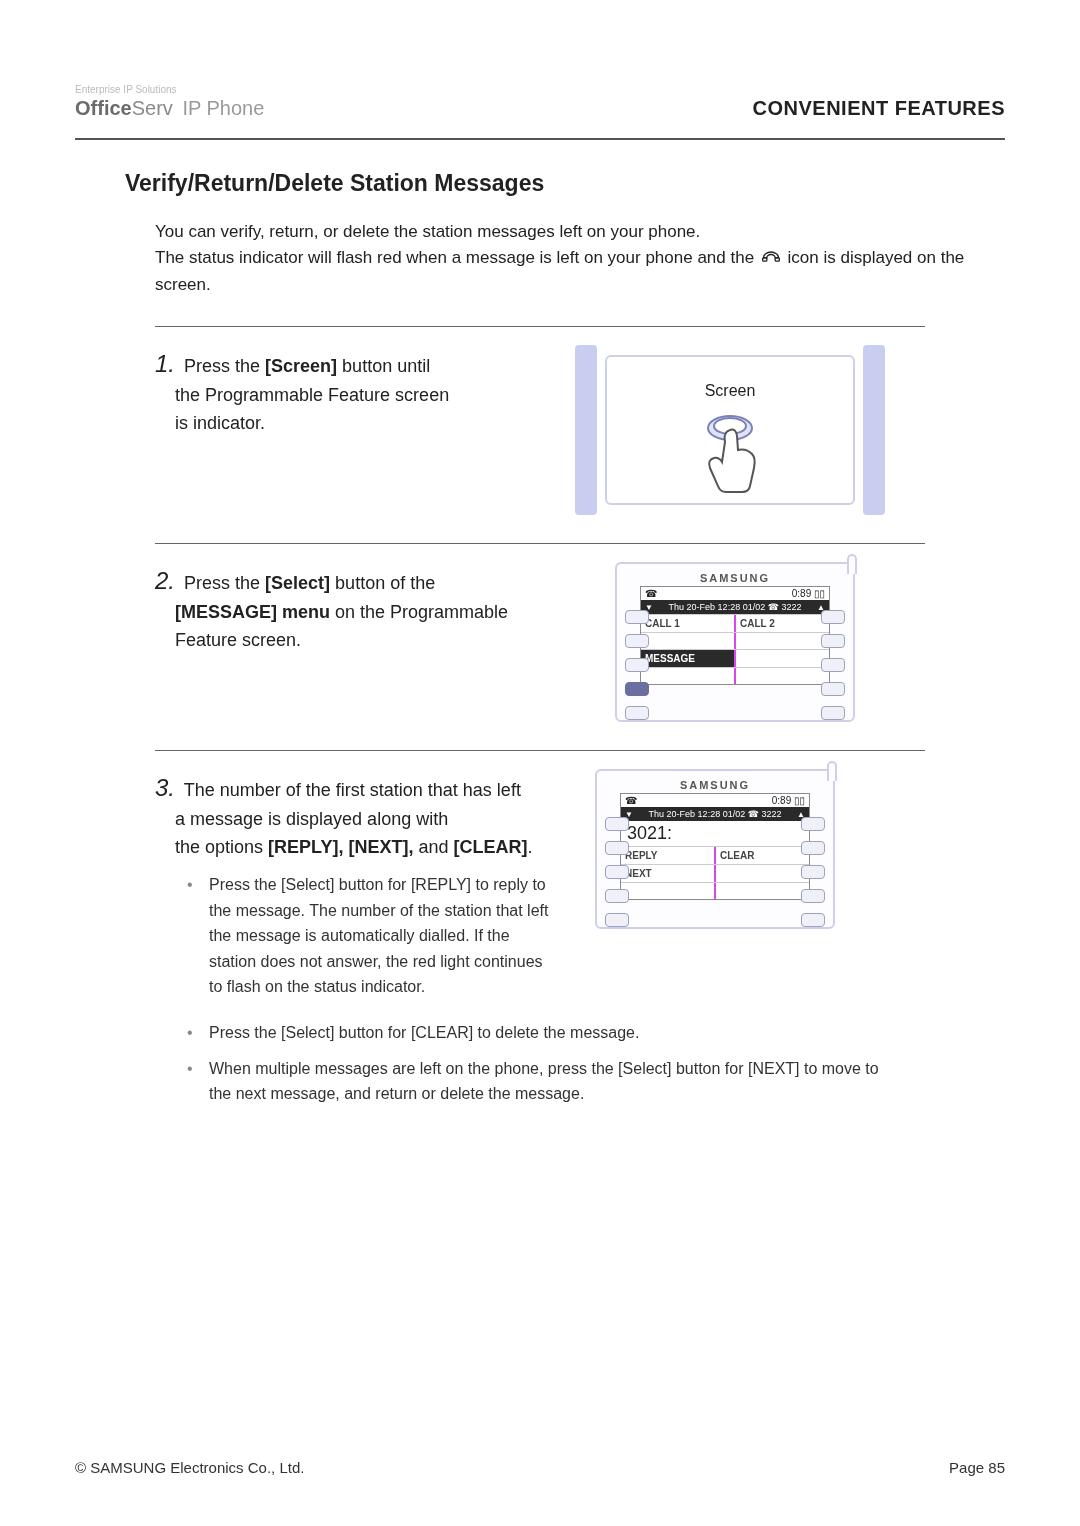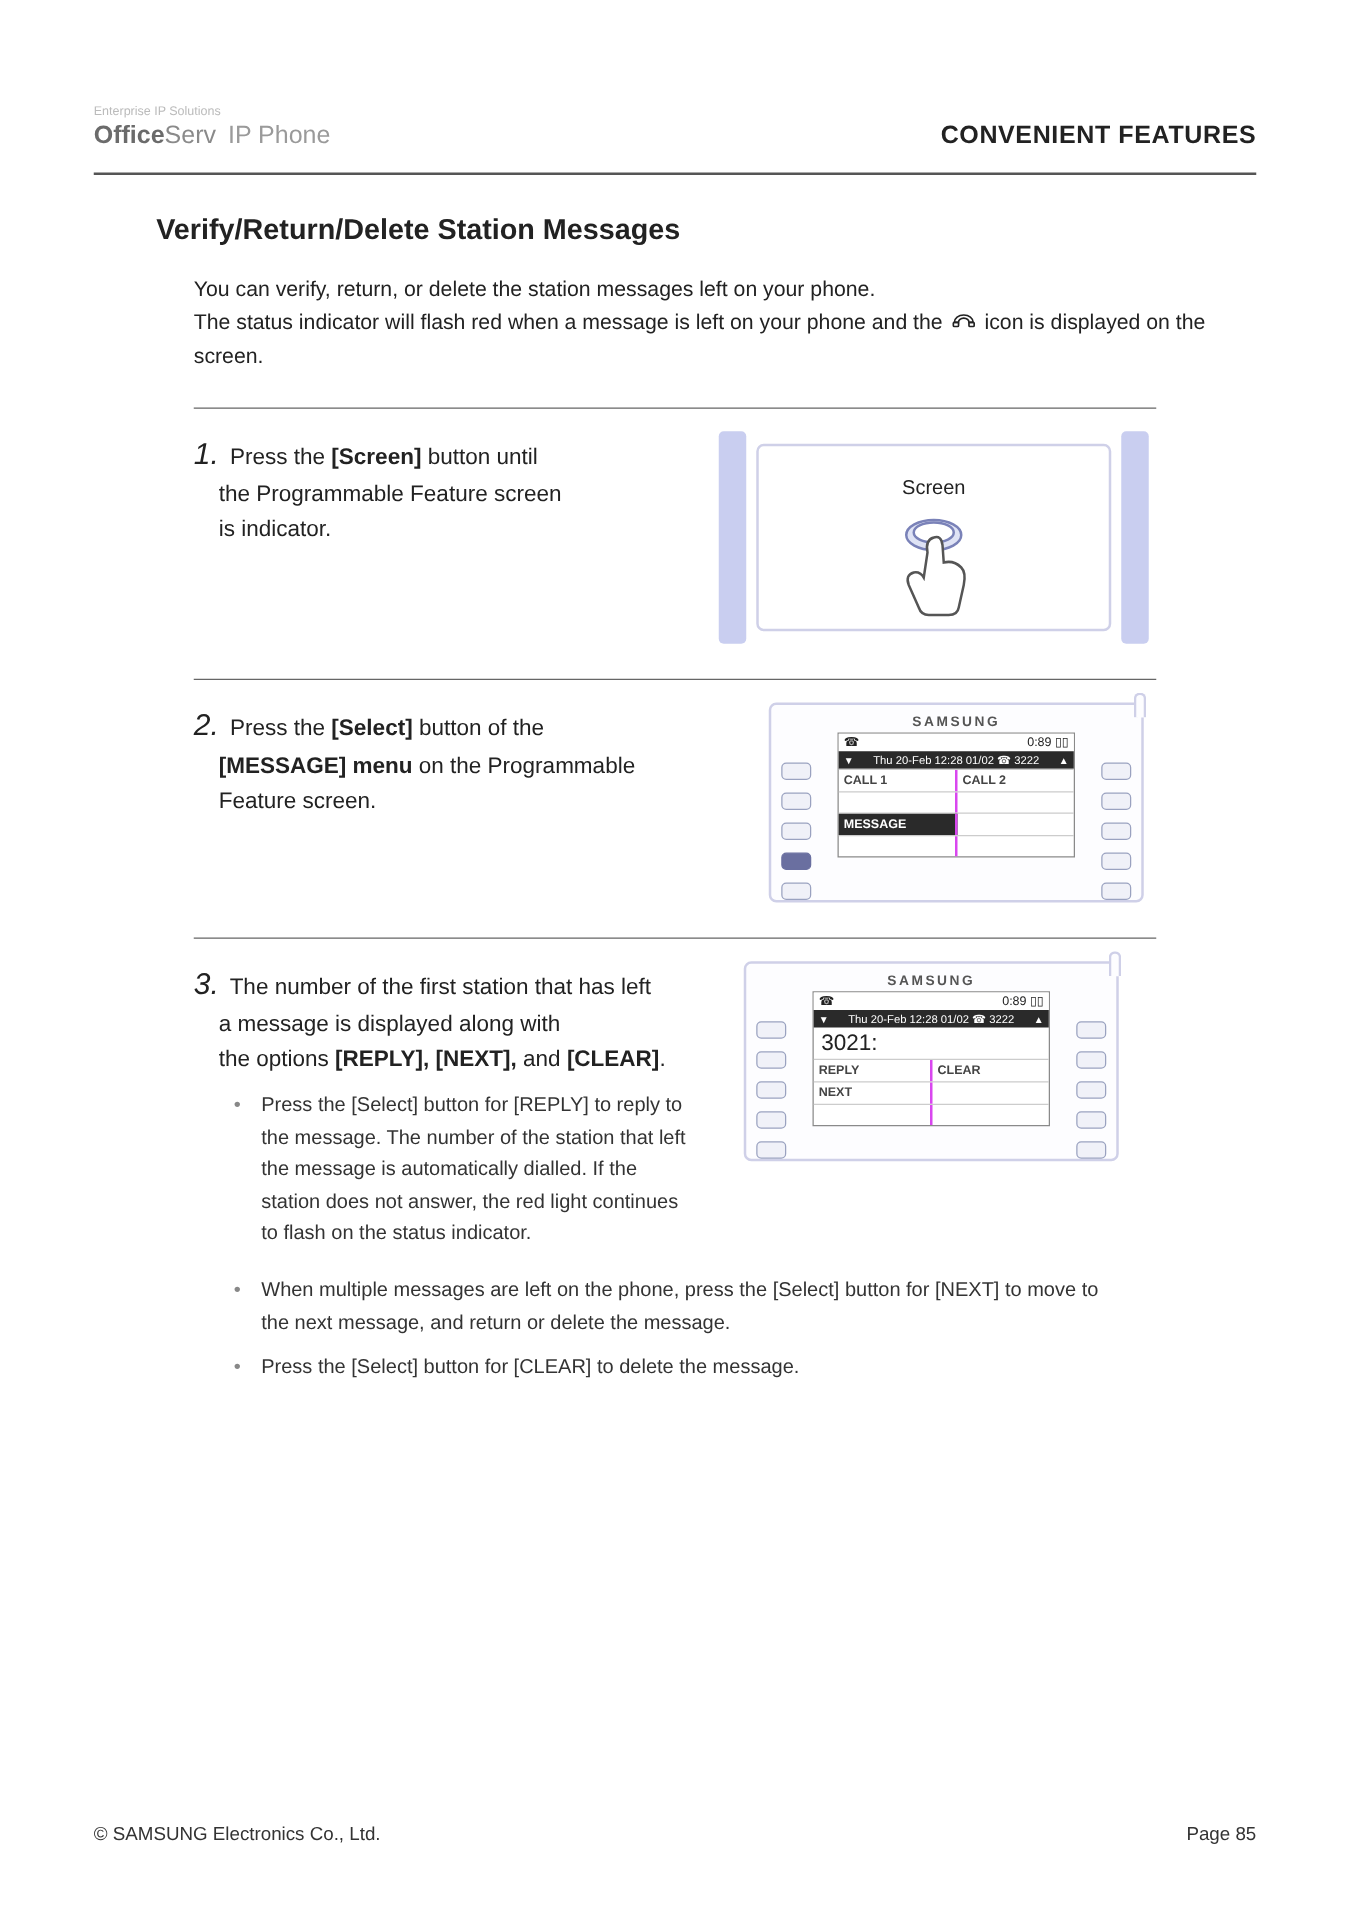--- a/index.html
+++ b/index.html
@@ -13,21 +13,21 @@
   .section-label { font-size: 20px; font-weight: 700; letter-spacing: .5px; }
   .title { font-size: 23px; font-weight: 700; margin: 12px 0 22px 50px; }
   .intro { margin-left: 80px; font-size: 17px; line-height: 1.55; max-width: 820px; }
   .intro .phone-icon { display:inline-block; position:relative; top:2px; margin:0 2px; }
   .sep { border: none; border-top: 1.5px solid #666; margin: 28px 0 18px 80px; width: 770px; }
   .step-row { display: flex; margin-left: 80px; min-height: 150px; }
   .step-text { flex: 1 1 auto; max-width: 380px; font-size: 18px; line-height: 1.55; }
   .step-row.wide .step-text { max-width: 420px; }
   .step-num { font-style: italic; font-size: 24px; font-weight: 400; margin-right: 4px; }
   .step-illus { width: 320px; margin-left: 40px; position: relative; }
-  .device { width:300px; height:160px; border:2px solid #cfd0e8; border-radius:6px; background:#fdfdff; position:relative; padding:8px 6px 4px 6px; }
+  .device { width:240px; height:160px; border:2px solid #cfd0e8; border-radius:6px; background:#fdfdff; position:relative; padding:8px 6px 4px 6px; }
   .device .brand { text-align:center; font-size:11px; font-weight:700; letter-spacing:2px; color:#555; margin-bottom:2px; }
   .device .screen { border:1px solid #8a8a8a; width:190px; margin:0 auto; background:#fff; font-size:11px; }
   .device .topbar { display:flex; justify-content:space-between; align-items:center; background:#fff; padding:1px 4px; font-size:10px; }
   .device .datebar { background:#2a2a2a; color:#fff; font-size:9px; padding:2px 4px; display:flex; align-items:center; justify-content:space-between; }
   .device .datebar .tri { font-size:8px; }
   .device .rows { }
   .device .r { display:flex; border-top:1px solid #ccc; }
   .device .c { flex:1; padding:3px 4px; font-size:10px; font-weight:700; color:#444; border-right:2px solid #d946ef; min-height:16px; }
   .device .c:last-child { border-right:none; }
   .device .c.sel { background:#2a2a2a; color:#fff; }
@@ -36,21 +36,21 @@
   .device .side-btns.right { right:8px; }
   .sbtn { width:24px; height:14px; border:1px solid #9aa2c0; background:#f0f1f8; border-radius:4px; margin-bottom:10px; }
   .sbtn.active { background:#6a6fa0; border-color:#6a6fa0; }
   .antenna { position:absolute; top:-10px; right:-4px; width:10px; height:20px; border:2px solid #cfd0e8; border-bottom:none; border-radius:5px 5px 0 0; background:#fdfdff; }
   .big-number { font-size:18px; font-weight:400; padding:2px 6px; }
   .sub-bullets { margin: 10px 0 0 112px; font-size: 16px; line-height: 1.6; color:#333; }
   .sub-bullets li { list-style: none; position: relative; padding-left: 22px; margin-bottom: 10px; max-width: 700px; }
   .sub-bullets li::before { content:"•"; position:absolute; left:0; top:0; color:#888; font-size:16px; }
   .sub-bullets.narrow { max-width: 420px; }
   .footer { position:absolute; bottom:50px; left:75px; right:75px; display:flex; justify-content:space-between; font-size:15px; color:#333; }
-  .press-illus { width:344px; height:170px; position:relative;text-decoration:underline; }
+  .press-illus { width:310px; height:170px; position:relative;text-decoration:underline; }
   .press-illus .frame-l, .press-illus .frame-r { position:absolute; top:0; bottom:0; width:22px; background:#c9cef0; border-radius:4px; }
   .press-illus .frame-l { left:0; }
   .press-illus .frame-r { right:0; }
   .press-illus .inner { position:absolute; left:30px; right:30px; top:10px; bottom:10px; border:2px solid #cfd0e8; border-radius:6px; background:#fff; }
   .press-illus .label { position:absolute; left:0; right:0; top:25px; text-align:center; font-size:16px; }
   .press-illus .btn-press { position:absolute; left:50%; top:55px; transform:translateX(-50%); }
   b { font-weight:700; }
 </style>
 </head>
 <body>
@@ -223,22 +223,22 @@
                 <div class="c"></div>
                 <div class="c"></div>
               </div>
           </div>
         </div>
       </div>
     </div>
   </div>
 
   <ul class="sub-bullets">
+    <li>Press the [Select] button for [CLEAR] to delete the message.</li>
     <li>When multiple messages are left on the phone, press the [Select] button for [NEXT] to move to the next message, and return or delete the message.</li>
-    <li>Press the [Select] button for [CLEAR] to delete the message.</li>
   </ul>
 
   <div class="footer">
     <span>© SAMSUNG Electronics Co., Ltd.</span>
     <span>Page 85</span>
   </div>
 
 </div>
 
 </body></html>

